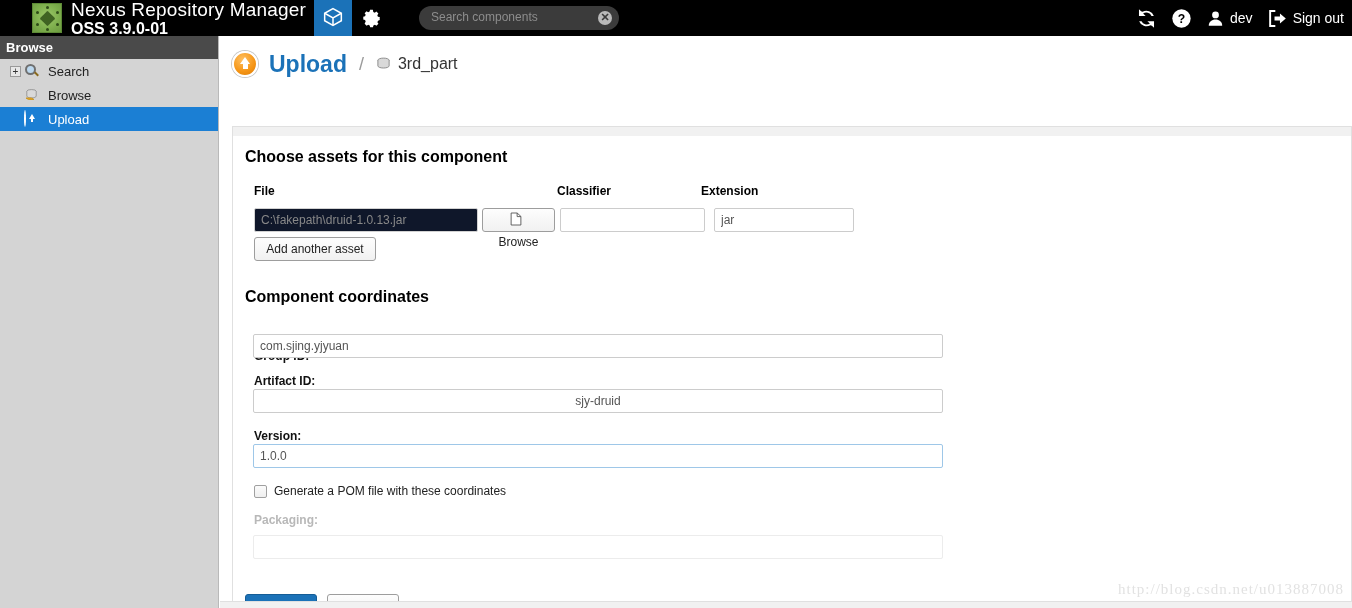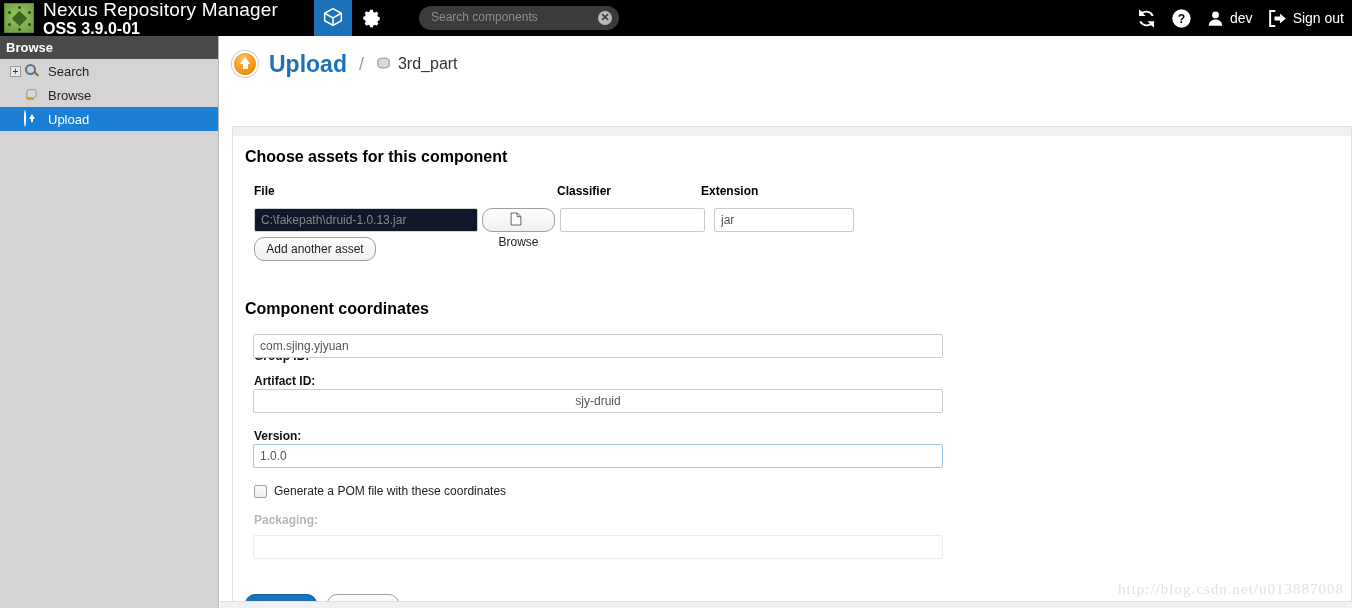--- a/index.html
+++ b/index.html
@@ -22,20 +22,21 @@
     left: 0; top: 0;
     width: 1352px; height: 36px;
     background: #000000;
   }
   .brand {
     position: absolute;
     left: 0; top: 0;
     height: 36px;
     display: flex;
     align-items: center;
+    padding-left: 28px;
   }
   .brand-logo {
     width: 30px; height: 30px;
     margin: 3px 0 3px 4px;
     background: radial-gradient(circle at 50% 45%, #9ec96a 0%, #7fb04e 55%, #6b9a3f 100%);
     border: 1px solid #5d8a36;
     box-sizing: border-box;
     position: relative;
     flex: none;
   }
@@ -366,21 +367,21 @@
     border-color: #ececec;
   }
 
   .btn {
     position: absolute;
     box-sizing: border-box;
     font-family: "Liberation Sans", sans-serif;
     font-size: 12px;
     background: linear-gradient(to bottom, #fdfdfd 0%, #f1f1f1 100%);
     border: 1px solid #9d9d9d;
-    border-radius: 10px;
+    border-radius: 3px;
     color: #222;
     height: 24px;
     line-height: 22px;
     text-align: center;
     padding: 0 9px;
     cursor: default;
   }
   .btn.primary {
     background: #1b72b8;
     border: 1px solid #155d96;
@@ -571,21 +572,21 @@
         <path d="M9.5 1v4.8h5" fill="none" stroke="#555" stroke-width="1.2"></path>
       </svg><span>Browse</span>
     </div>
 
     <input class="txt" style="left: 327px; top: 72px; width: 145px;" type="text" value="">
 
     <input class="txt" style="left: 481px; top: 72px; width: 140px;" type="text" value="jar">
 
     <div class="btn" style="left:21px; top:101px; width:122px;">Add another asset</div>
 
-    <div class="section-title" style="left:12px; top:164px;">Component coordinates</div>
+    <div class="section-title" style="left:12px; top:152px;">Component coordinates</div>
 
     <div class="field-label" style="left:21px; top:177px;margin-top:36px;">Group ID:</div>
     <input class="txt" style="left: 20px; top: 198px; width: 690px;" type="text" value="com.sjing.yjyuan">
 
     <div class="field-label" style="left:21px; top:238px;">Artifact ID:</div>
     <input class="txt" style="left: 20px; top: 253px; width: 690px; text-align: center;" type="text" value="sjy-druid">
 
     <div class="field-label" style="left:21px; top:293px;">Version:</div>
     <input class="txt focused" style="left: 20px; top: 308px; width: 690px;" type="text" value="1.0.0">
 

